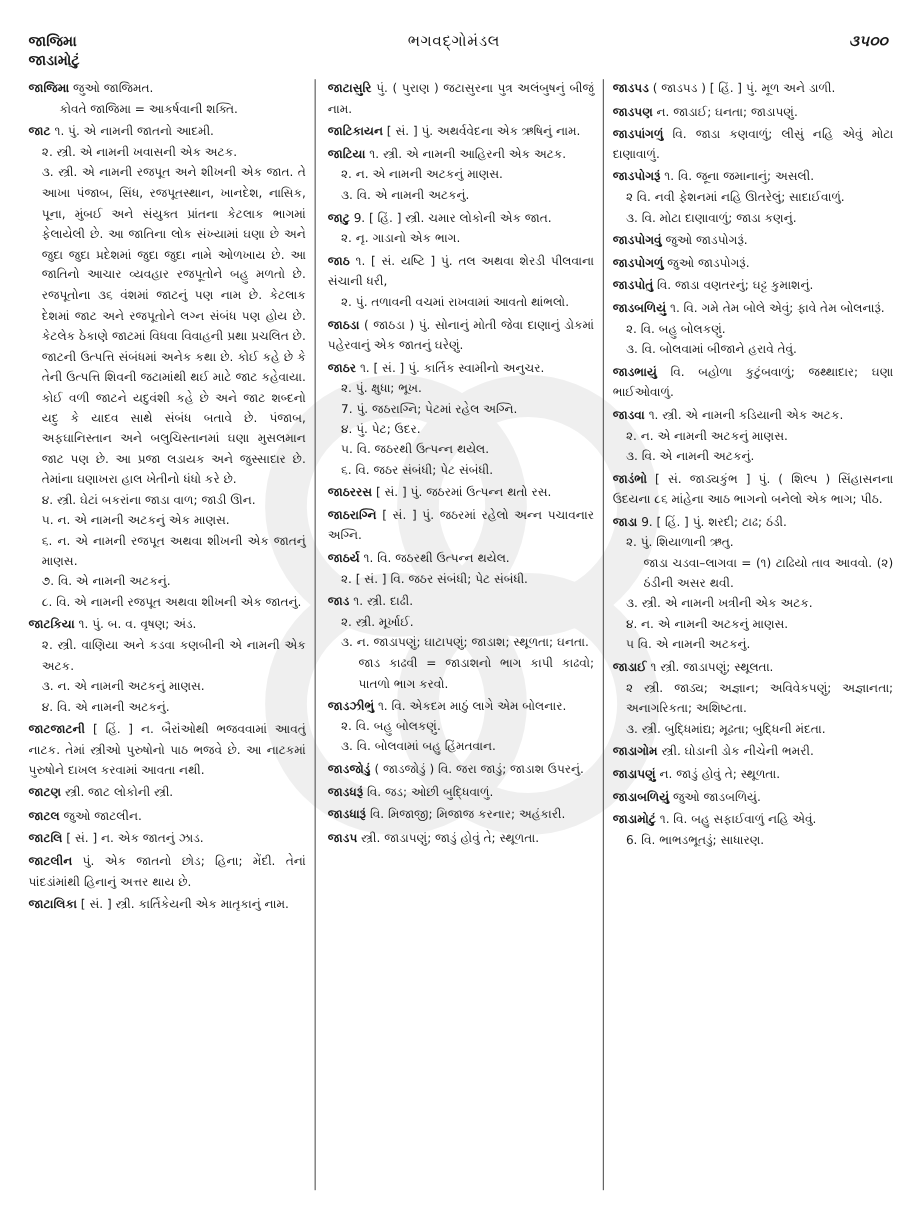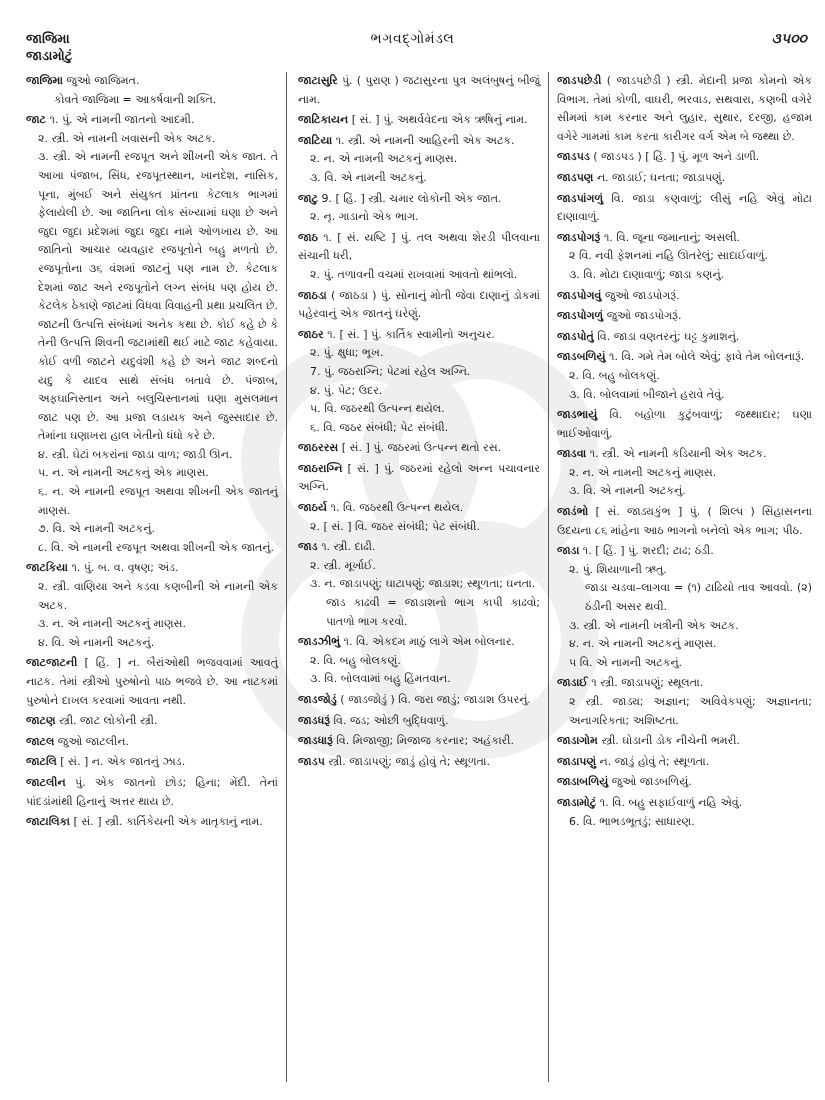--- a/index.html
+++ b/index.html
@@ -167,23 +167,20 @@
       </div>
       <div class="entry">
         <div><span class="hw">જાડધારૂં</span> <span>વિ. મિજાજી; મિજાજ કરનાર; અહંકારી.</span></div>
       </div>
       <div class="entry">
         <div><span class="hw">જાડપ</span> <span>સ્ત્રી. જાડાપણું; જાડું હોવું તે; સ્થૂળતા.</span></div>
       </div>
     </section>
   <section class="col c3">
       <div class="entry">
-        <div><span class="hw">જાડપછેડી</span> <span>( જાડપછેડી ) સ્ત્રી. મેદાની પ્રજા કોમનો એક વિભાગ. તેમાં કોળી, વાઘરી, ભરવાડ, સથવારા, કણબી વગેરે સીમમાં કામ કરનાર અને લુહાર, સુથાર, દરજી, હજામ વગેરે ગામમાં કામ કરતા કારીગર વર્ગ એમ બે જથ્થા છે.</span></div>
-      </div>
-      <div class="entry">
         <div><span class="hw">જાડપડ</span> <span>( જાડપડ ) [ હિં. ] પું. મૂળ અને ડાળી.</span></div>
       </div>
       <div class="entry">
         <div><span class="hw">જાડપણ</span> <span>ન. જાડાઈ; ઘનતા; જાડાપણું.</span></div>
       </div>
       <div class="entry">
         <div><span class="hw">જાડપાંગળું</span> <span>વિ. જાડા કણવાળું; લીસું નહિ એવું મોટા દાણાવાળું.</span></div>
       </div>
       <div class="entry">
         <div><span class="hw">જાડપોગરૂં</span> <span>૧. વિ. જૂના જમાનાનું; અસલી.</span></div>
@@ -209,30 +206,31 @@
       </div>
       <div class="entry">
         <div><span class="hw">જાડવા</span> <span>૧. સ્ત્રી. એ નામની કડિયાની એક અટક.</span></div>
         <div class="sense">૨. ન. એ નામની અટકનું માણસ.</div>
         <div class="sense">૩. વિ. એ નામની અટકનું.</div>
       </div>
       <div class="entry">
         <div><span class="hw">જાડંભો</span> <span>[ સં. જાડ્યકુંભ ] પું. ( શિલ્પ ) સિંહાસનના ઉદયના ૮૬ માંહેના આઠ ભાગનો બનેલો એક ભાગ; પીઠ.</span></div>
       </div>
       <div class="entry">
-        <div><span class="hw">જાડા</span> <span>૧. [ હિં. ] પું. શરદી; ટાઢ; ઠંડી.</span></div>
+        <div><span class="hw">જાડા</span> <span>9. [ હિં. ] પું. શરદી; ટાઢ; ઠંડી.</span></div>
         <div class="sense">૨. પું. શિયાળાની ઋતુ.</div>
         <div class="idiom">જાડા ચડવા–લાગવા = (૧) ટાઢિયો તાવ આવવો. (૨) ઠંડીની અસર થવી.</div>
         <div class="sense">૩. સ્ત્રી. એ નામની ખત્રીની એક અટક.</div>
         <div class="sense">૪. ન. એ નામની અટકનું માણસ.</div>
         <div class="sense">૫ વિ. એ નામની અટકનું.</div>
       </div>
       <div class="entry">
         <div><span class="hw">જાડાઈ</span> <span>૧ સ્ત્રી. જાડાપણું; સ્થૂલતા.</span></div>
         <div class="sense">૨ સ્ત્રી. જાડ્ય; અજ્ઞાન; અવિવેકપણું; અજ્ઞાનતા; અનાગરિકતા; અશિષ્ટતા.</div>
+        <div class="sense">૩. સ્ત્રી. બુદ્ધિમાંદ્ય; મૂઢતા; બુદ્ધિની મંદતા.</div>
       </div>
       <div class="entry">
         <div><span class="hw">જાડાગોમ</span> <span>સ્ત્રી. ઘોડાની ડોક નીચેની ભમરી.</span></div>
       </div>
       <div class="entry">
         <div><span class="hw">જાડાપણું</span> <span>ન. જાડું હોવું તે; સ્થૂળતા.</span></div>
       </div>
       <div class="entry">
         <div><span class="hw">જાડાબળિયું</span> <span>જુઓ જાડબળિયું.</span></div>
       </div>

